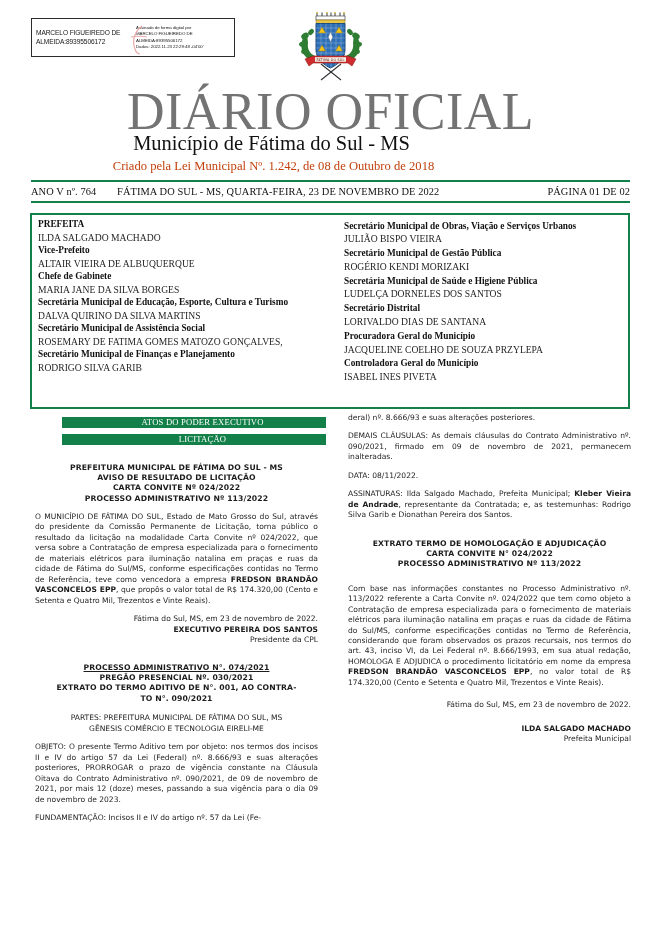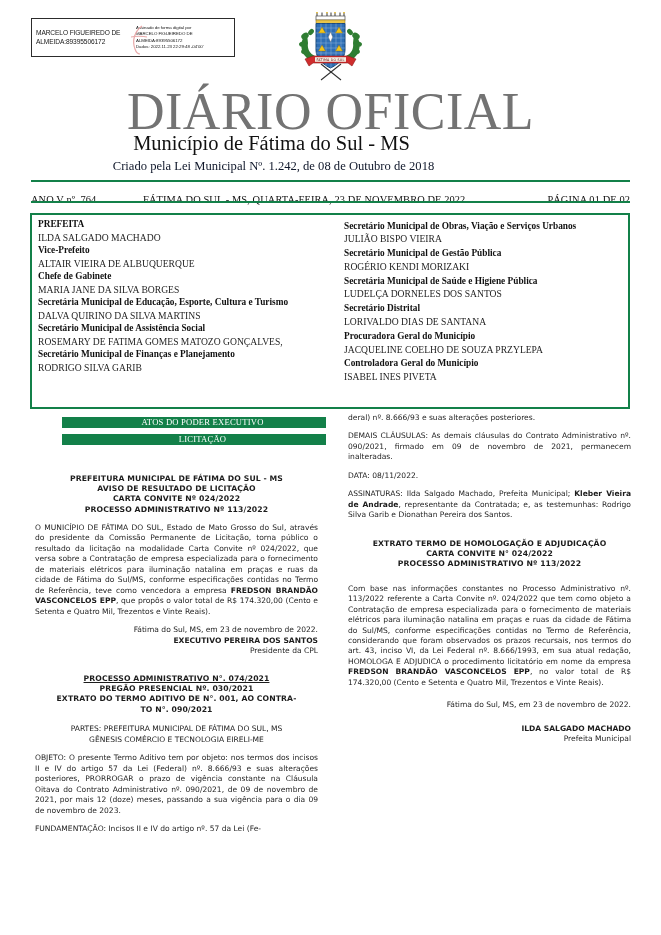--- a/index.html
+++ b/index.html
@@ -91,45 +91,44 @@
     color: #111111;
   }
   .masthead-law {
     position: absolute;
     left: 0;
     top: 160px;
     width: 547px;
     text-align: center;
     font-size: 12.6px;
     line-height: 1;
-    color: #0f172a;
+    color: #c2410c;
   }
 
   
   .rule {
     position: absolute;
     left: 31px;
     width: 599px;
     height: 2px;
     background: #138049;
   }
   .rule-top { top: 180px; }
   .rule-bottom { top: 201px; }
   .infobar {
     position: absolute;
     left: 31px;
     top: 183px;
     width: 599px;
-    height: 32px;
+    height: 17px;
     display: flex;
     align-items: center;
     font-size: 10.4px;
     color: #111111;
     letter-spacing: 0.1px;
-    gap: 26px;
   }
   .infobar .ano { width: 78px; }
   .infobar .mid { flex: 1; text-align: left; padding-left: 8px; }
   .infobar .pag { }
 
   
   .officials-box {
     position: absolute;
     left: 30px;
     top: 213px;
@@ -193,21 +192,20 @@
 
   .blk { margin-bottom: 9px; }
   .blk:last-child { margin-bottom: 0; }
 
   .head-center {
     text-align: center;
     font-weight: bold;
     font-size: 7.7px;
     line-height: 1.33;
     letter-spacing: 0.1px;
-    margin-top: 11px;
   }
   .head-center .ul { text-decoration: underline; }
 
   .para {
     text-align: justify;
     margin-top: 8px;
   }
   .para b { font-weight: bold; }
 
   .sign {

